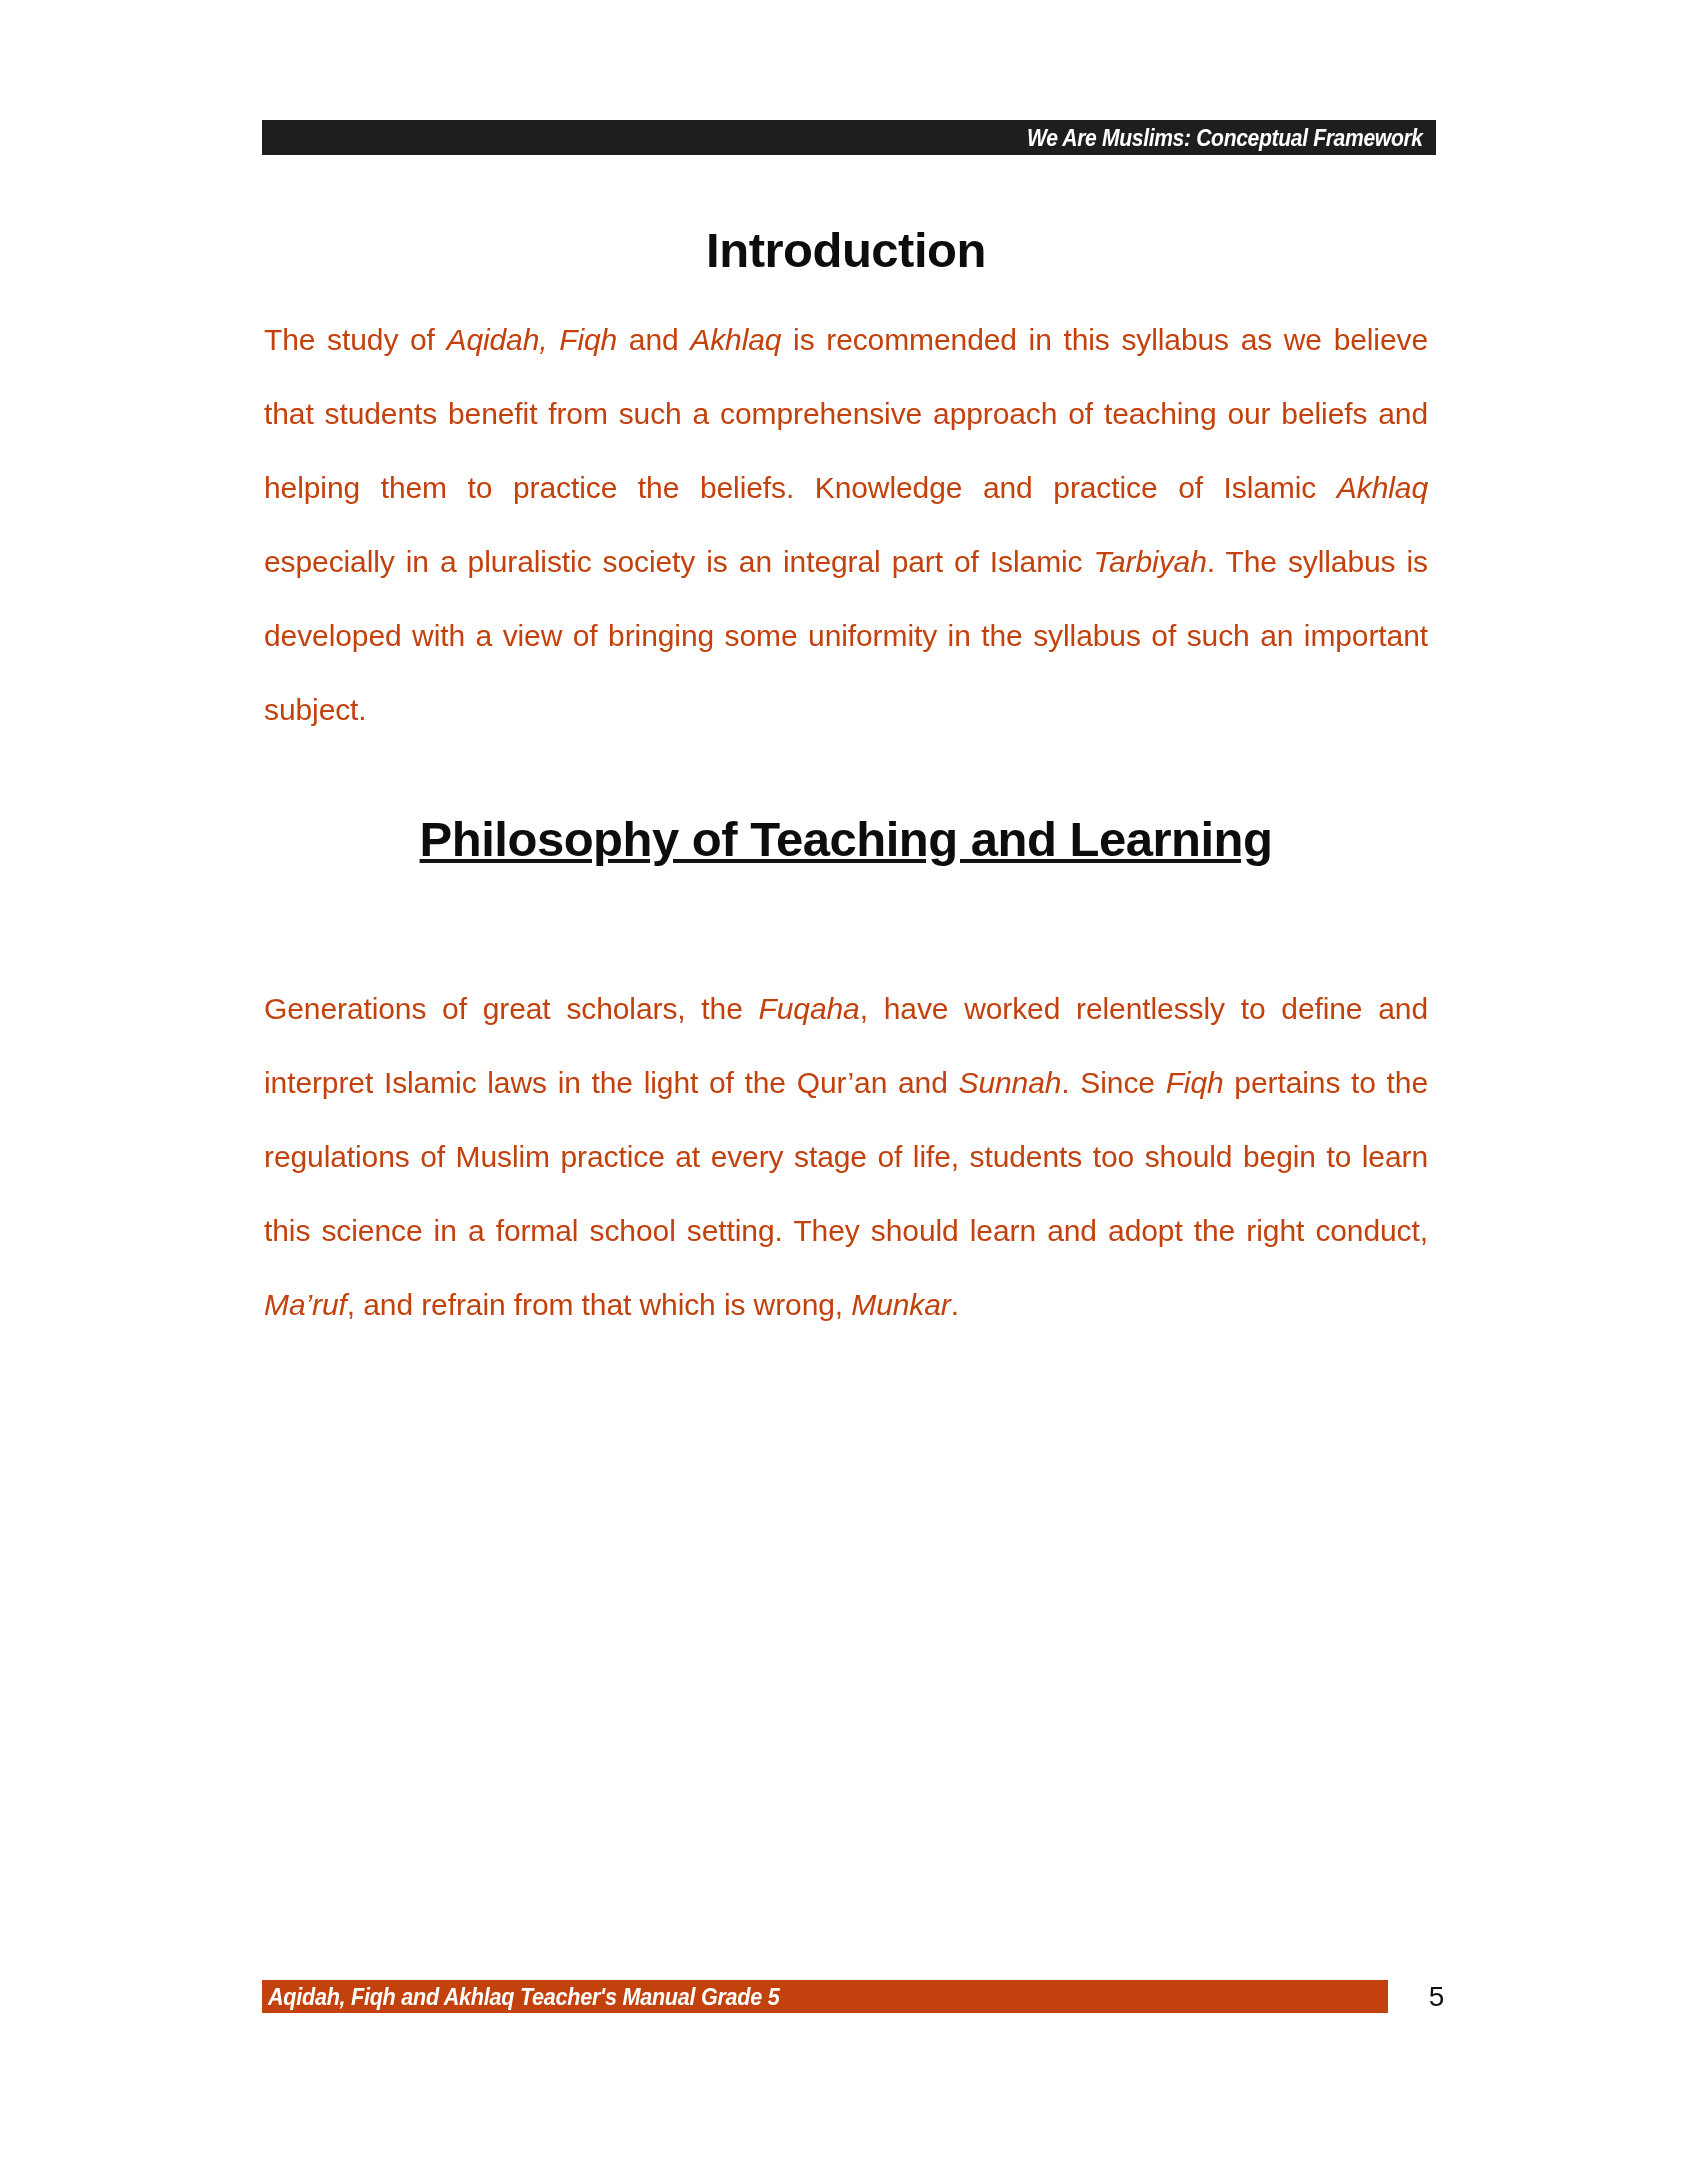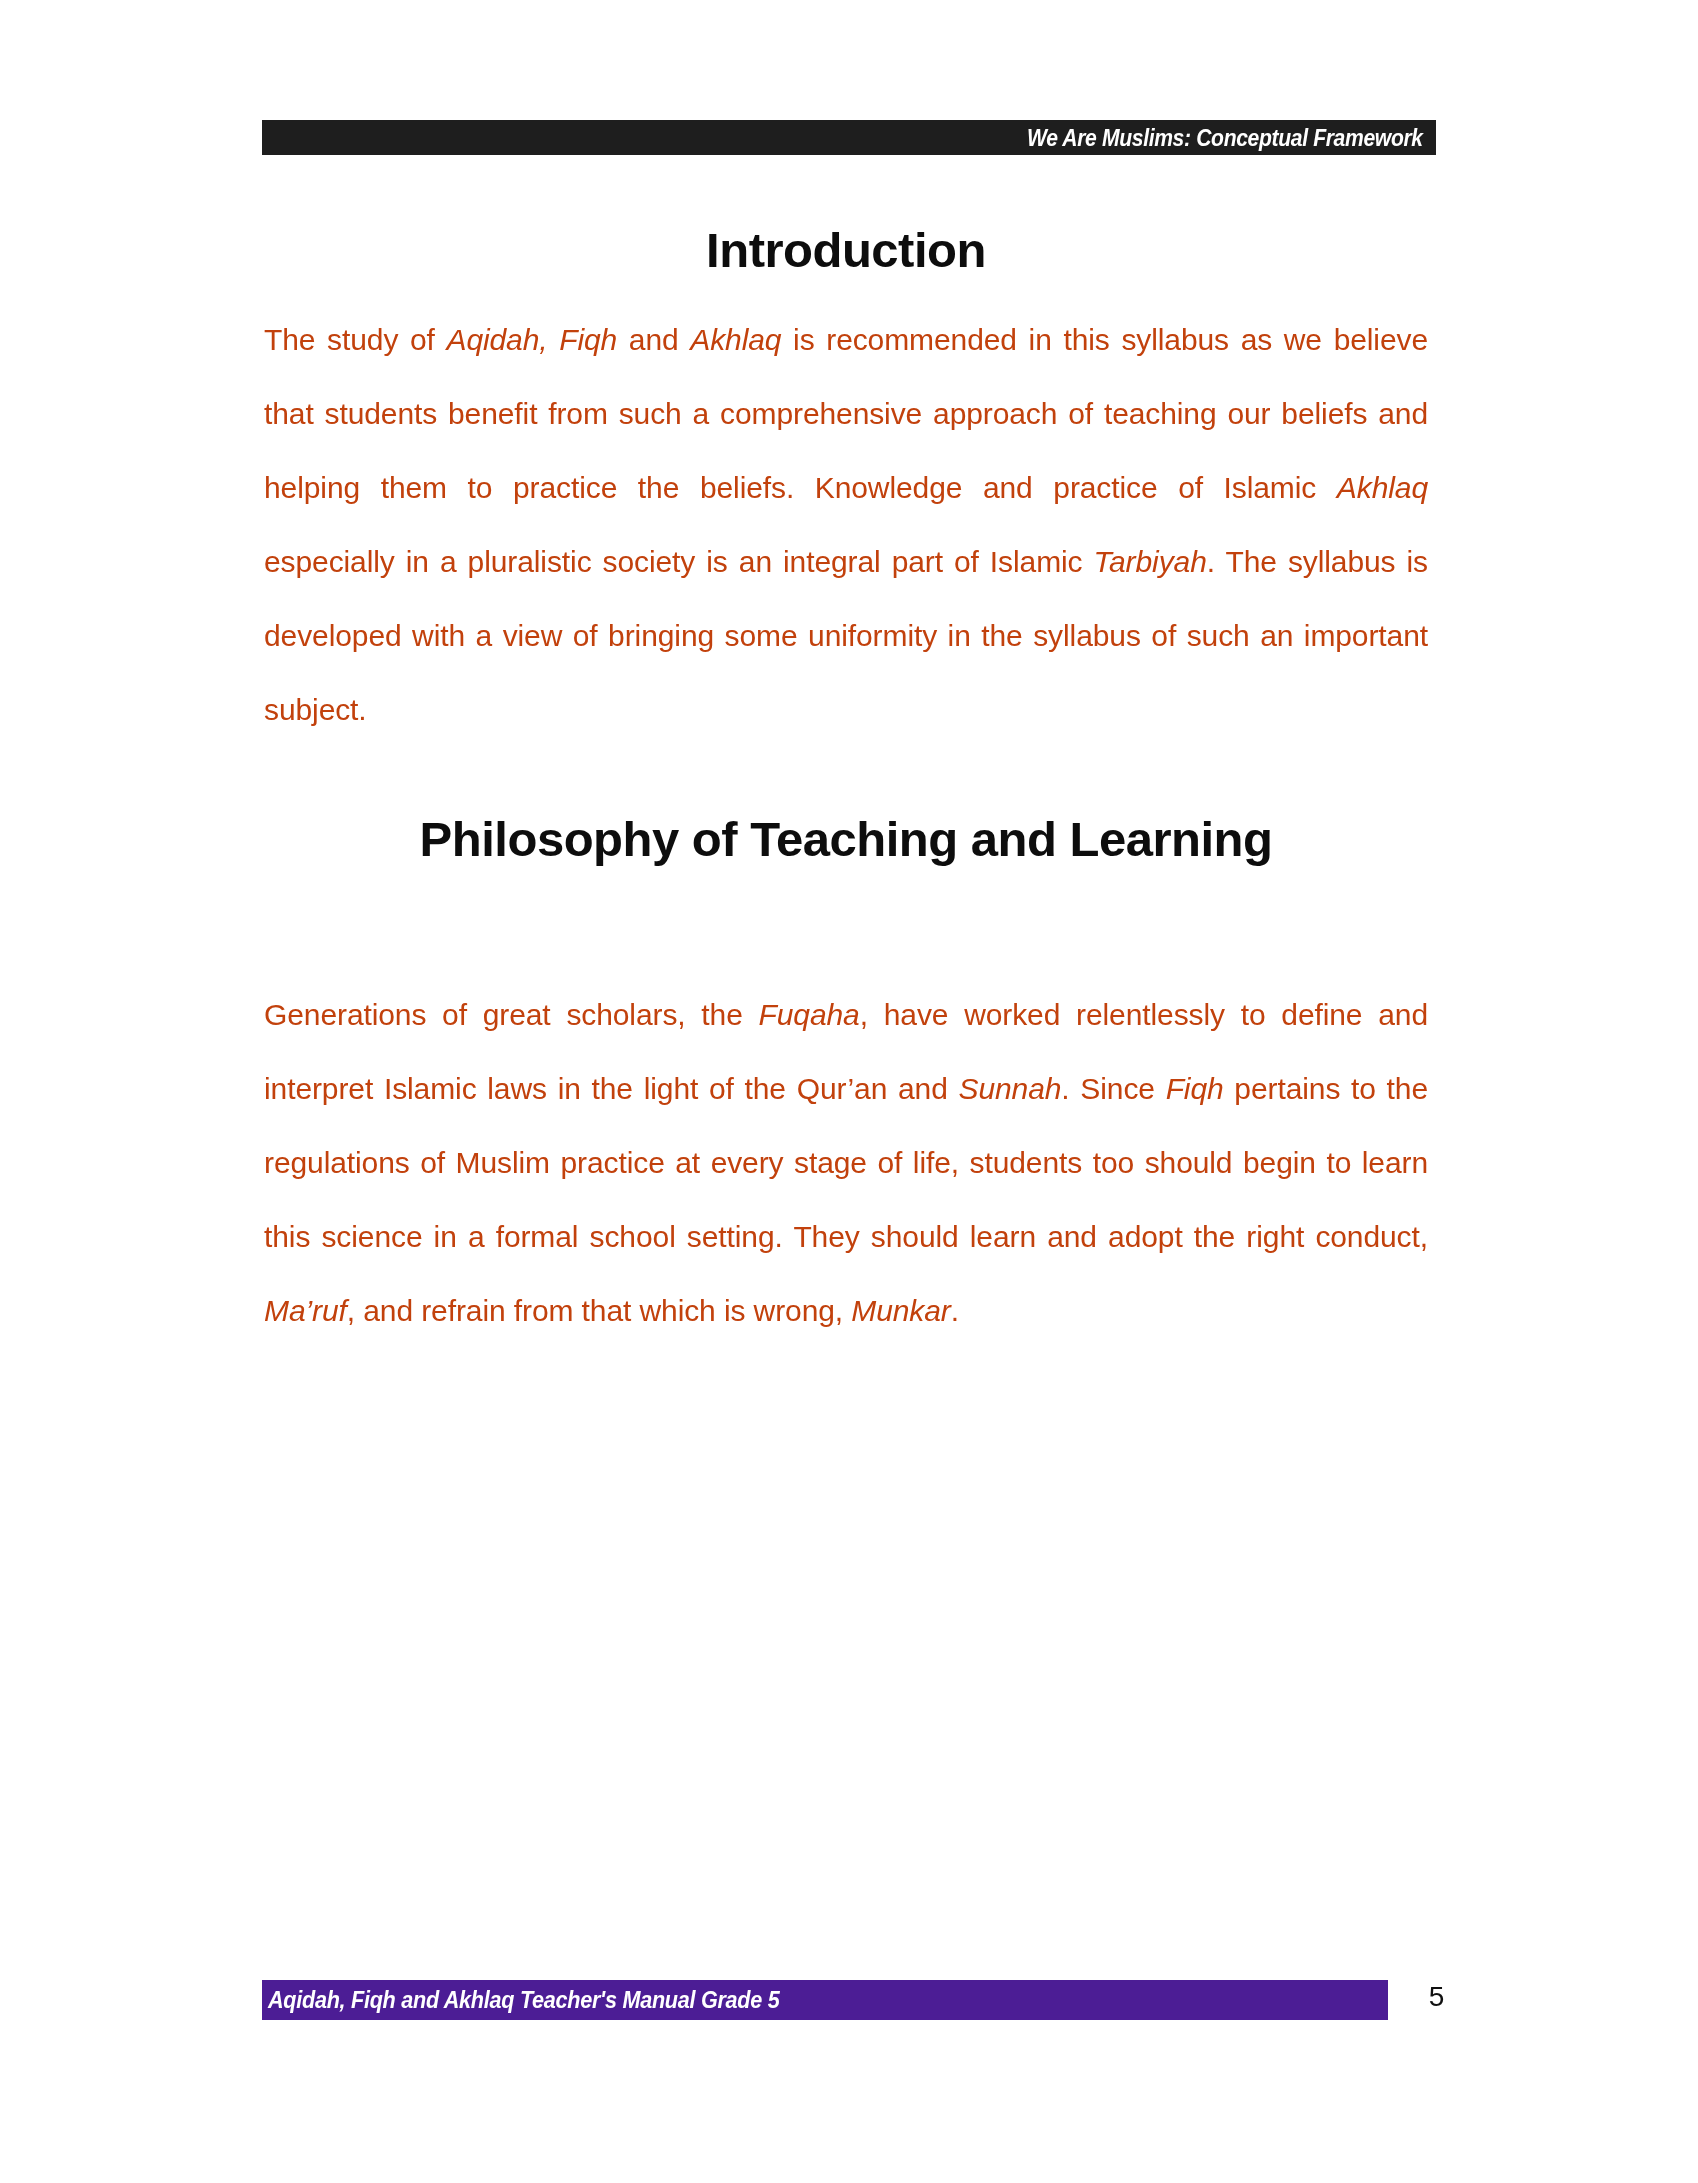--- a/index.html
+++ b/index.html
@@ -65,21 +65,21 @@
     font-size: 49px;
     text-align: center;
     margin: 0;
     padding: 0;
     line-height: 1.15;
     letter-spacing: -0.5px;
     color: #0d0d0d;
   }
 
   .heading-block-1 { margin-top: 17.5px; margin-bottom: 0; }
-  .heading-block-2 { margin-top: 0; margin-bottom: 14px; }
+  .heading-block-2 { margin-top: 0; margin-bottom: 8px; text-decoration: underline; }
 
   p.body-par {
     font-family: "Liberation Sans", sans-serif;
     font-size: 30px;
     line-height: 74px;
     text-align: justify;
     text-justify: inter-word;
     margin: 0;
     padding: 0;
     color: #c2410c;
@@ -91,22 +91,22 @@
   .spacer-before-h2 { height: 5.8px; }
   .spacer-after-h2 { height: 23px; }
   .spacer-between-pars { height: 74px; }
 
   
   .running-footer {
     position: absolute;
     left: 262px;
     top: 1980px;
     width: 1126px;
-    height: 40px;
-    background: #4c1d95;
+    height: 33px;
+    background: #c2410c;
     display: flex;
     align-items: center;
     justify-content: flex-start;
     box-sizing: border-box;
     padding-left: 5.8px;
   }
   .running-footer-text {
     color: #ffffff;
     font-family: "Liberation Sans", sans-serif;
     font-style: italic;

